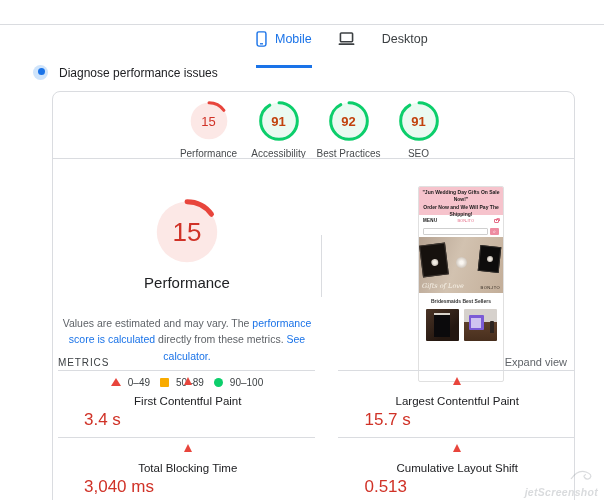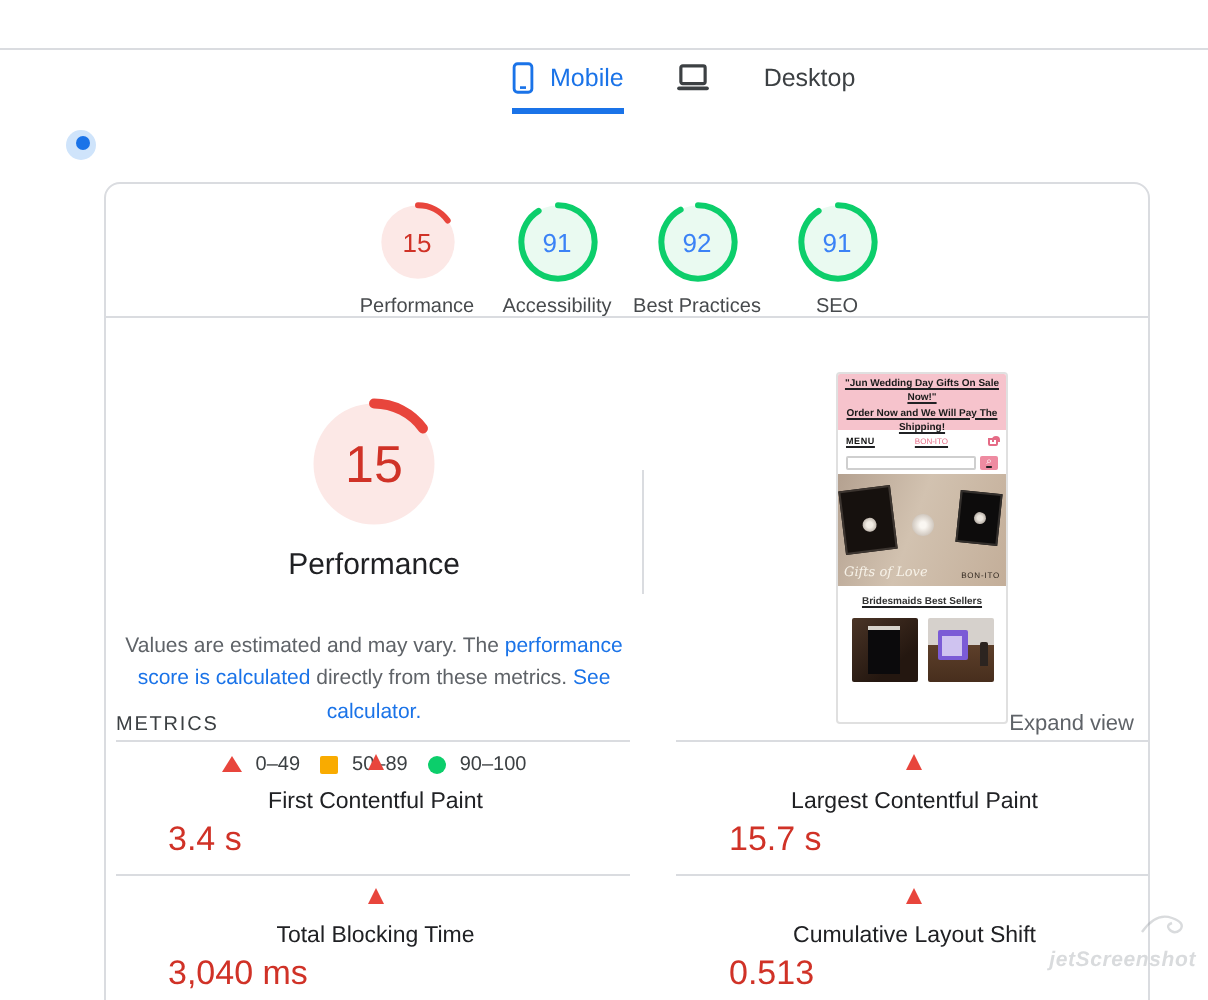--- a/index.html
+++ b/index.html
@@ -6,21 +6,21 @@
   html,body { width:604px; height:500px; }
   body {
     position:relative; overflow:hidden; background:#fff;
     font-family:"Liberation Sans", sans-serif; color:#202124;
   }
   .top-divider { position:absolute; top:24px; left:0; width:604px; height:1px; background:#dadce0; }
 
   
   .tabbar { position:absolute; top:31px; left:256px; display:flex; gap:26px; }
   .tab { display:flex; align-items:center; gap:8px; font-size:12.5px; font-weight:500;
-         padding-bottom:7px; cursor:pointer; border-bottom:3px solid transparent; }
+         padding-bottom:18px; cursor:pointer; border-bottom:3px solid transparent; }
   .tab.active { color:#1a73e8; border-bottom-color:#1a73e8; }
   .tab.inactive { color:#3c4043;gap:27px; }
 
   
   .diagnose { position:absolute; top:65px; left:33px; display:flex; align-items:center; gap:11px;
               font-size:12px; color:#202124; cursor:pointer; }
   .diag-icon { width:15px; height:15px; border-radius:50%; background:#cfe4fb; position:relative; }
   .diag-icon::after { content:""; position:absolute; width:7px; height:7px; border-radius:50%;
                       background:#1a73e8; top:3px; left:4.5px; }
 
@@ -38,21 +38,21 @@
   .gauge-arc { fill:none; stroke-width:3.6; stroke-linecap:round;
                transform:rotate(-90deg); transform-origin:center; }
   .gauge-num { position:absolute; inset:0; display:flex; align-items:center; justify-content:center; }
   .gauge-sm .gauge-num { font-size:13px; font-weight:500; }
   .gauge-lg .gauge-num { font-size:26px; }
   .fail .gauge-bg { fill:#fce8e6; }
   .fail .gauge-arc { stroke:#e8453c; }
   .fail .gauge-num { color:#d03227; }
   .pass .gauge-bg { fill:#eafaf1; }
   .pass .gauge-arc { stroke:#0cce6b; }
-  .pass .gauge-num { color:#3b82f6; }
+  .pass .gauge-num { color:#c2410c;font-weight:bold; }
   .gauge-label { margin-top:7px; font-size:10px; color:#474a4d; white-space:nowrap; }
 
   .row-divider { position:absolute; top:66px; left:0; width:100%; height:1px; background:#dadce0; }
 
   
   .perf-left { position:absolute; left:0; top:66px; width:268px; }
   .perf-title { margin-top:9px; text-align:center; font-size:15px; color:#202124; }
   .perf-desc { margin:24px auto 0; width:254px; text-align:center; font-size:10.5px;
                line-height:1.55; color:#5f6368; }
   .perf-desc a { color:#1a73e8; text-decoration:none; cursor:pointer; }
@@ -60,22 +60,22 @@
             font-size:10px; color:#3c4043; }
   .legend-item { display:flex; align-items:center; gap:7px; }
   .shape-tri { width:0; height:0; border-left:5px solid transparent; border-right:5px solid transparent;
                border-bottom:8px solid #e8453c; }
   .shape-sq { width:9px; height:9px; background:#f9ab00; border-radius:1px; }
   .shape-dot { width:9px; height:9px; background:#0cce6b; border-radius:50%; }
 
   .v-divider { position:absolute; left:268px; top:143px; width:1px; height:62px; background:#dadce0; }
 
   
-  .thumb { position:absolute; left:365px; top:94px; width:86px; height:176px;
-           border:1px solid #e0e0e0; border-radius:2px; overflow:hidden; background:#fff; cursor:pointer;text-decoration:underline; }
+  .thumb { position:absolute; left:365px; top:94px; width:86px; height:196px;
+           border:1px solid #e0e0e0; border-radius:2px; overflow:hidden; background:#fff; cursor:pointer; }
   .t-banner { height:28px; background:#f6c3cc; text-align:center; font-size:5px; font-weight:bold;
               color:#1a1a1a; line-height:1.45; padding-top:2px; }
   .t-menu { height:11px; display:flex; align-items:center; justify-content:space-between; padding:0 4px; }
   .t-menu-label { font-size:4.5px; font-weight:bold; color:#111; letter-spacing:.3px; }
   .t-menu-brand { font-size:4px; color:#e56b86; }
   .t-cart { width:5px; height:4px; border:0.7px solid #e56b86; border-radius:0 0 1px 1px; position:relative; }
   .t-cart::before { content:""; position:absolute; top:-2px; left:1px; width:2.2px; height:2px;
                     border:0.7px solid #e56b86; border-bottom:none; border-radius:2px 2px 0 0; }
   .t-search { height:11px; display:flex; align-items:center; gap:2px; padding:0 4px; }
   .t-search-box { flex:1; height:7px; border:0.7px solid #cfcfcf; border-radius:1px; background:#fff; }
@@ -123,21 +123,21 @@
   .col-right { width:236px; margin-left:23px; }
   .metric-row { border-top:1px solid #dadce0; padding:6px 0 1px 2px; }
   .col-left .metric-row:last-child { border-bottom:1px solid #dadce0; }
   .metric-name-row { display:flex; align-items:center; gap:10px;flex-direction:column; }
   .metric-tri { width:0; height:0; border-left:4.5px solid transparent; border-right:4.5px solid transparent;
                 border-bottom:8px solid #e8453c; }
   .metric-name { font-size:11.5px; color:#202124; }
   .metric-value { margin:2px 0 6px 24px; font-size:17px; color:#d03227; line-height:21px; }
 
   
-  .watermark { position:absolute; right:6px; bottom:14px; opacity:.32; color:#8a9097;
+  .watermark { position:absolute; right:6px; bottom:2px; opacity:.32; color:#8a9097;
                text-align:right; pointer-events:none; }
   .watermark-text { font-size:10.5px; font-style:italic; font-weight:bold; letter-spacing:.3px; }
 </style>
 </head>
 <body>
 
 <div class="top-divider"></div>
 
 <div class="tabbar">
   <div class="tab active">
@@ -151,20 +151,21 @@
     <svg width="17" height="14" viewBox="0 0 18 15">
       <rect x="2.5" y="1" width="13" height="9.5" rx="1" fill="none" stroke="#3c4043" stroke-width="1.7"></rect>
       <rect x="0.5" y="12" width="17" height="2" rx="1" fill="#3c4043"></rect>
     </svg>
     <span>Desktop</span>
   </div>
 </div>
 
 <div class="diagnose">
   <span class="diag-icon"></span>
+  <span>Diagnose performance issues</span>
 </div>
 
 <div class="card">
 
   <div class="gauge-row">
     <div class="gauge-item">
       <div class="gauge gauge-sm fail">
         <svg viewBox="0 0 48 48">
             <circle class="gauge-bg" cx="24" cy="24" r="22"></circle>
             <circle class="gauge-arc" cx="24" cy="24" r="22" stroke-dasharray="20.73451151369263 138.23007675795088"></circle>

